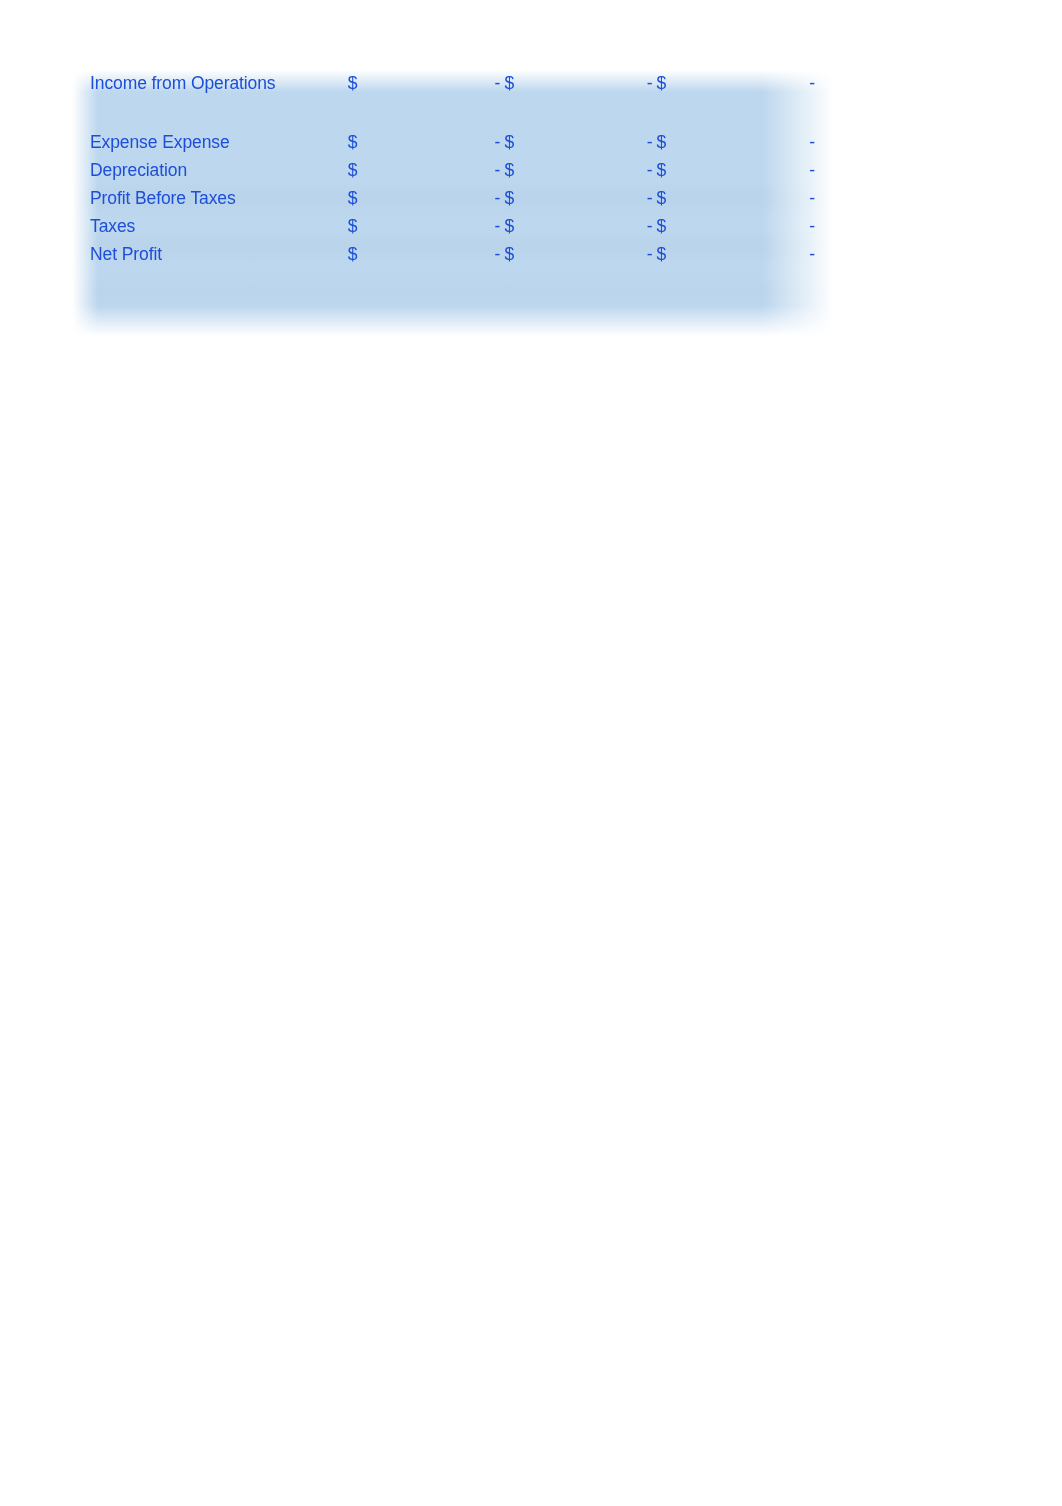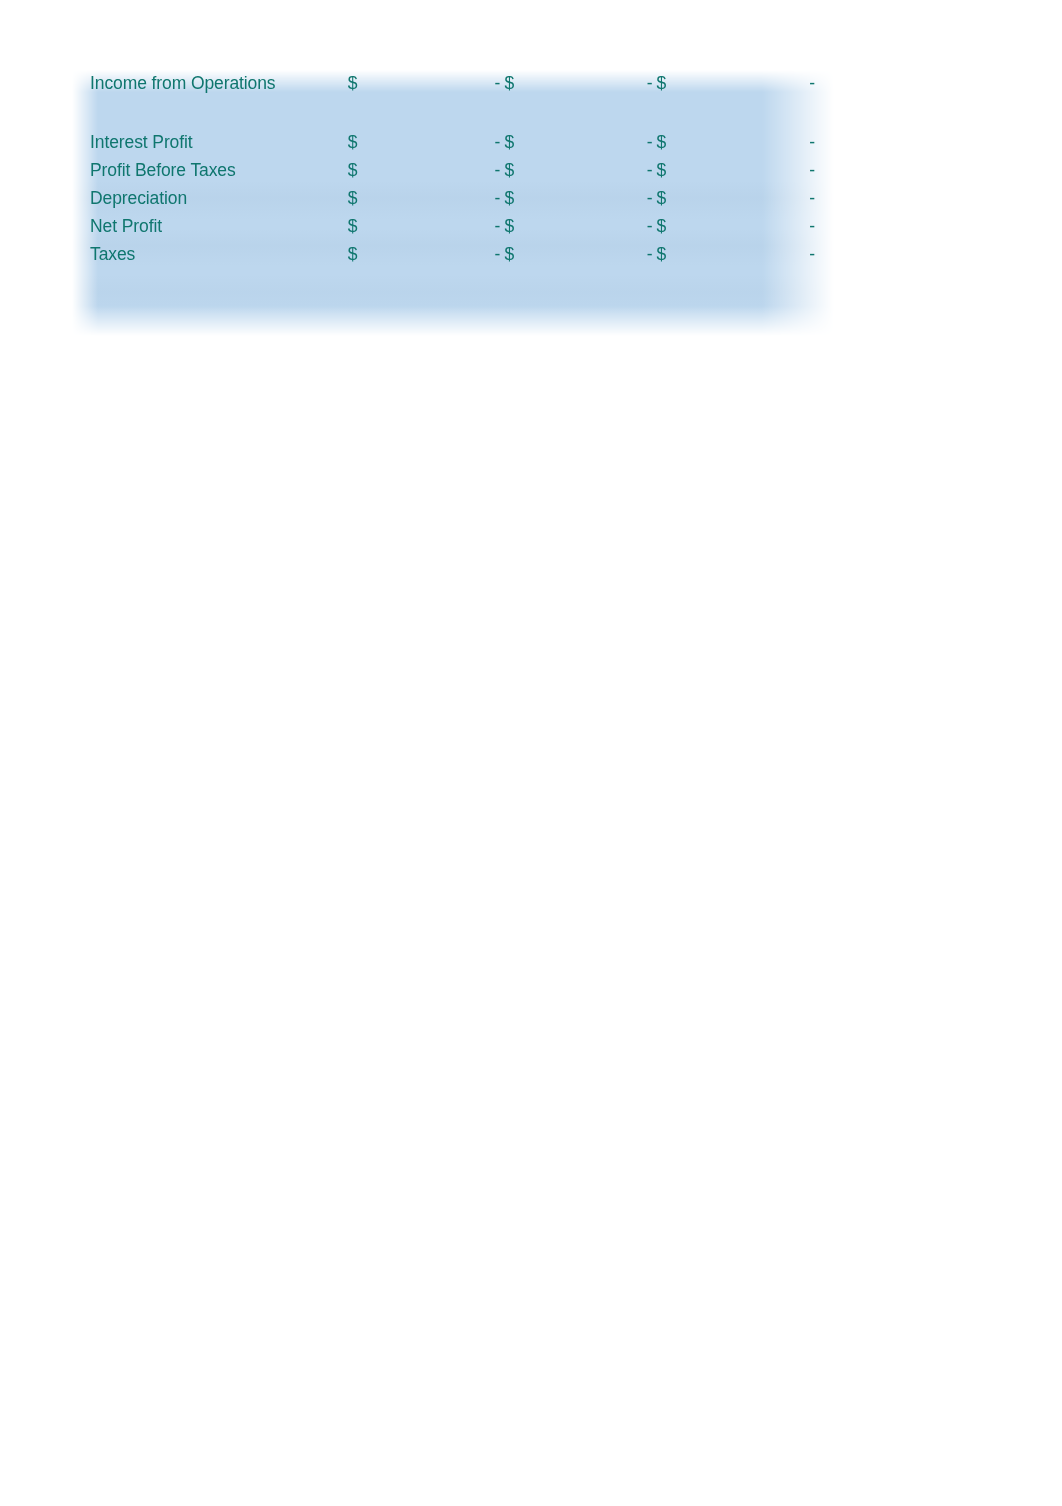--- a/index.html
+++ b/index.html
@@ -52,21 +52,21 @@
     mask-composite: intersect;
   }
 
   
   #fin-table {
     position: absolute;
     inset: 0;
     border-collapse: collapse;
     table-layout: fixed;
     font-size: 17.5px;
-    color: #0f766e;
+    color: #1d4ed8;
   }
   #fin-table tr { height: 28px; }
   #fin-table tr.spacer-row { height: 31px; }
   #fin-table td {
     padding: 0;
     vertical-align: middle;
     white-space: nowrap;
     line-height: 1;
   }
 
@@ -104,65 +104,65 @@
         <td class="col-label label-cell"></td>
         <td class="col-cur"></td>
         <td class="col-val dash"></td>
         <td class="col-cur2"></td>
         <td class="col-val2 dash"></td>
         <td class="col-cur3"></td>
         <td class="col-val3 dash"></td>
       </tr>
 
       <tr>
-        <td class="col-label label-cell">Interest Profit</td>
+        <td class="col-label label-cell">Expense Expense</td>
+        <td class="col-cur">$</td>
+        <td class="col-val dash">-</td>
+        <td class="col-cur2">$</td>
+        <td class="col-val2 dash">-</td>
+        <td class="col-cur3">$</td>
+        <td class="col-val3 dash">-</td>
+      </tr>
+
+      <tr>
+        <td class="col-label label-cell">Depreciation</td>
         <td class="col-cur">$</td>
         <td class="col-val dash">-</td>
         <td class="col-cur2">$</td>
         <td class="col-val2 dash">-</td>
         <td class="col-cur3">$</td>
         <td class="col-val3 dash">-</td>
       </tr>
 
       <tr>
         <td class="col-label label-cell">Profit Before Taxes</td>
         <td class="col-cur">$</td>
         <td class="col-val dash">-</td>
         <td class="col-cur2">$</td>
         <td class="col-val2 dash">-</td>
         <td class="col-cur3">$</td>
         <td class="col-val3 dash">-</td>
       </tr>
 
       <tr>
-        <td class="col-label label-cell">Depreciation</td>
+        <td class="col-label label-cell">Taxes</td>
         <td class="col-cur">$</td>
         <td class="col-val dash">-</td>
         <td class="col-cur2">$</td>
         <td class="col-val2 dash">-</td>
         <td class="col-cur3">$</td>
         <td class="col-val3 dash">-</td>
       </tr>
 
       <tr>
         <td class="col-label label-cell">Net Profit</td>
         <td class="col-cur">$</td>
         <td class="col-val dash">-</td>
         <td class="col-cur2">$</td>
         <td class="col-val2 dash">-</td>
         <td class="col-cur3">$</td>
         <td class="col-val3 dash">-</td>
       </tr>
 
-      <tr>
-        <td class="col-label label-cell">Taxes</td>
-        <td class="col-cur">$</td>
-        <td class="col-val dash">-</td>
-        <td class="col-cur2">$</td>
-        <td class="col-val2 dash">-</td>
-        <td class="col-cur3">$</td>
-        <td class="col-val3 dash">-</td>
-      </tr>
-
 
     </tbody>
   </table>
 </div>
 
 </body></html>

